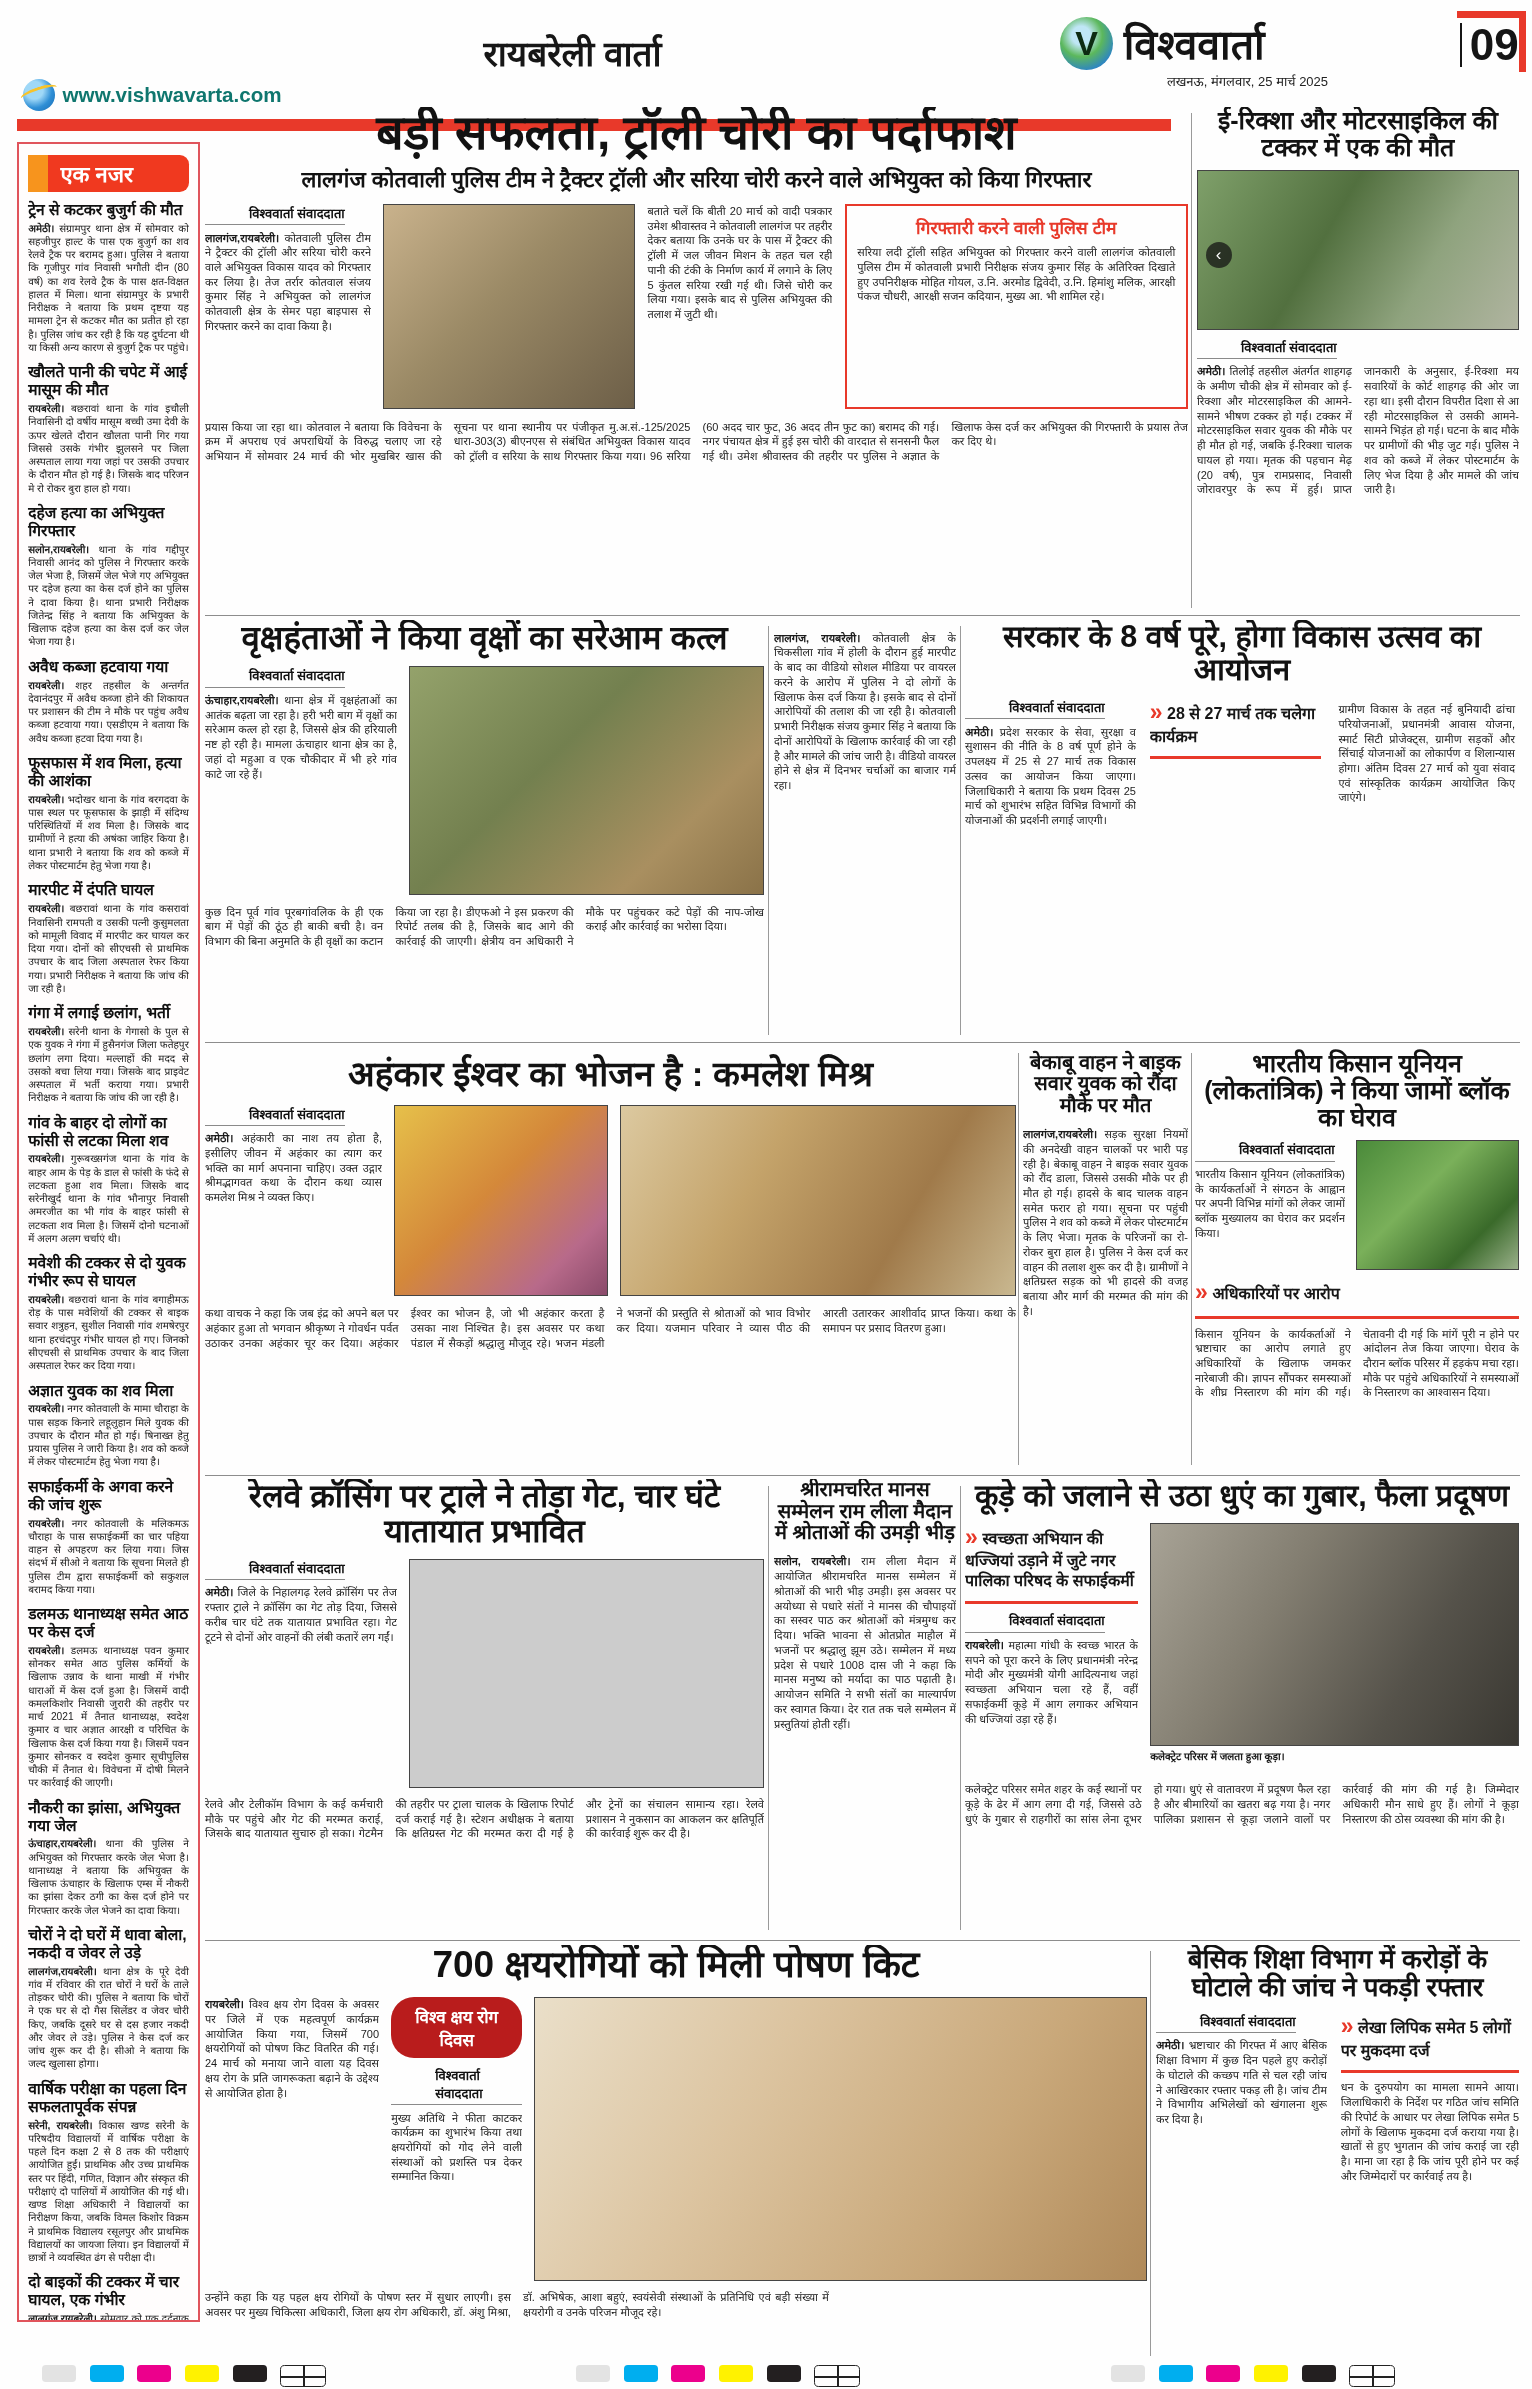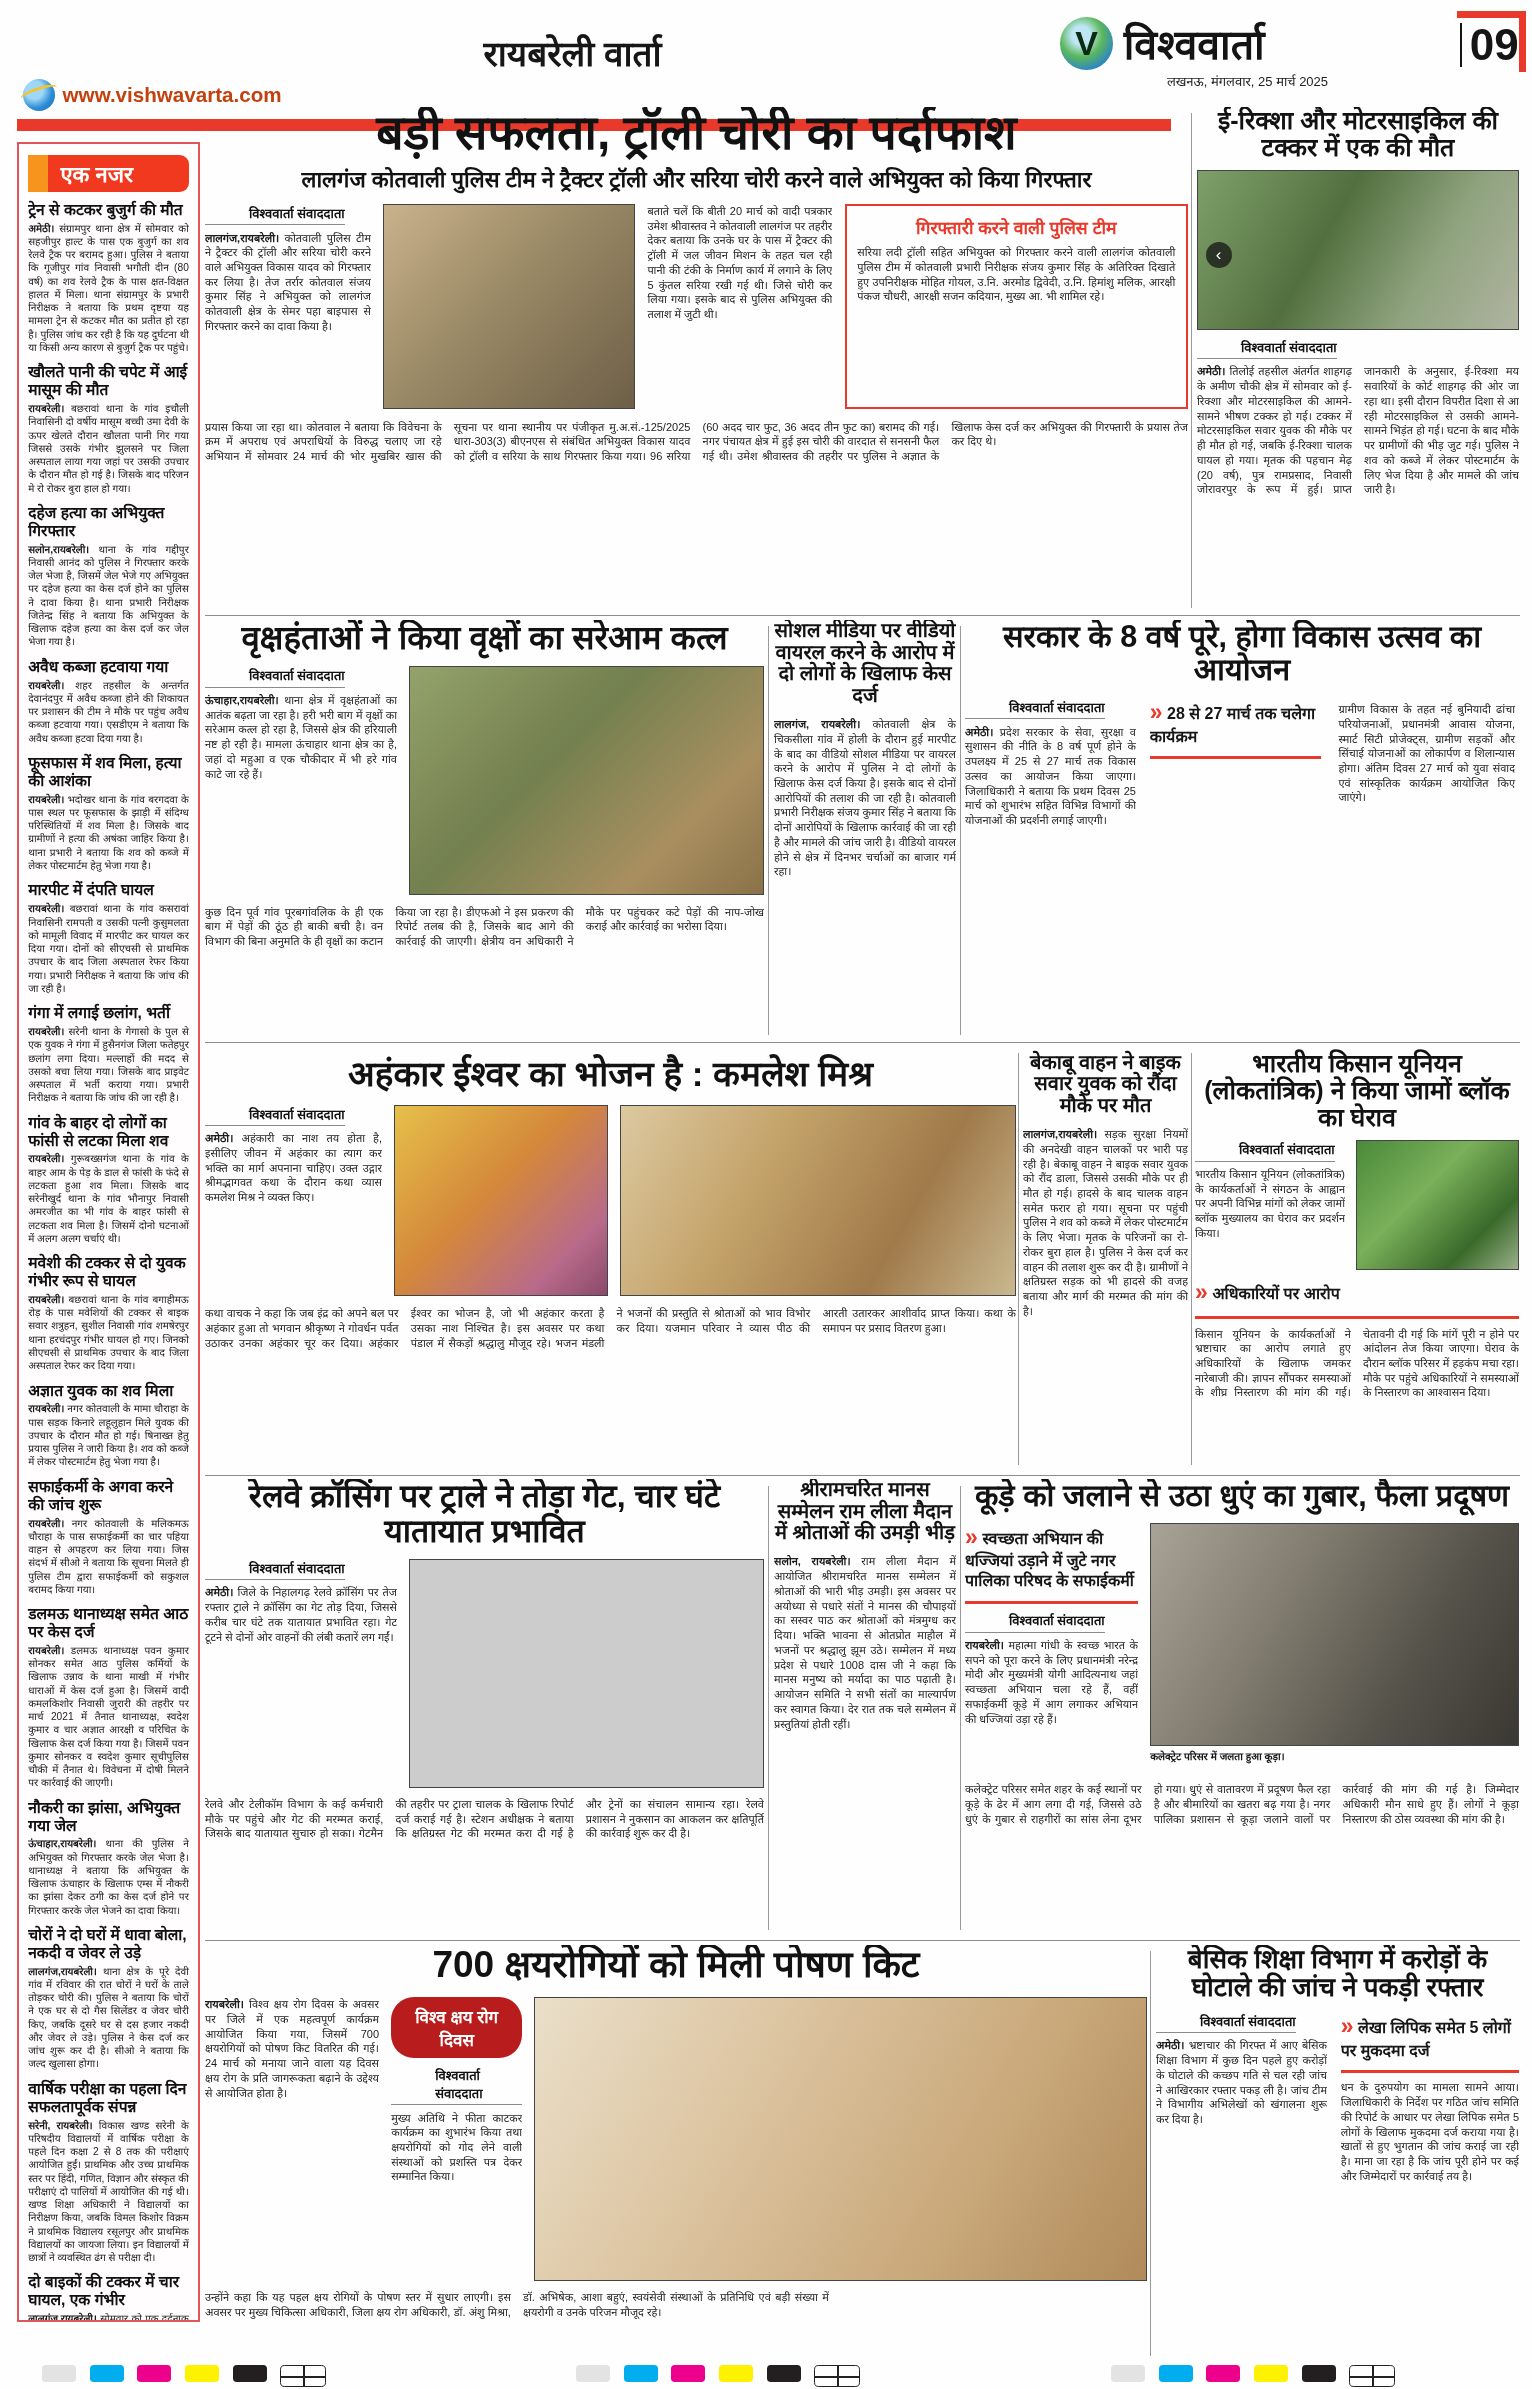--- a/index.html
+++ b/index.html
@@ -54,21 +54,21 @@
   .regmark:before{content:"";position:absolute;left:50%;top:0;bottom:0;width:1.5px;background:#222;}
   .regmark:after{content:"";position:absolute;top:50%;left:0;right:0;height:1.5px;background:#222;}
 </style>
 </head>
 <body>
 
 <div id="page">
 
   <div class="abs" style="left:23px;top:79px;display:flex;align-items:center;gap:7.6px;">
     <span id="ielogo"></span>
-    <span style="font-size:20.6px;font-weight:bold;color:#c2410c;">www.vishwavarta.com</span>
+    <span style="font-size:20.6px;font-weight:bold;color:#0f766e;">www.vishwavarta.com</span>
   </div>
   <div class="abs center" style="left:229px;top:29px;width:687px;font-size:35px;font-weight:bold;color:#161616;">रायबरेली वार्ता</div>
   <div class="abs" style="left:1060px;top:15.3px;display:flex;align-items:center;gap:10.7px;">
     <span id="vglobe">V</span>
     <span style="font-size:41px;font-weight:bold;color:#141414;">विश्ववार्ता</span>
   </div>
   <div class="abs center" style="left:1053px;top:72px;width:389px;font-size:13px;color:#222;">लखनऊ, मंगलवार, 25 मार्च 2025</div>
   <div class="abs" style="left:1457px;top:10.7px;width:69px;height:66px;">
     <div class="abs" style="left:0;top:0;width:69px;height:6.9px;background:#e8392a;"></div>
     <div class="abs" style="right:0;top:0;width:6.9px;height:61px;background:#e8392a;"></div>
@@ -222,21 +222,20 @@
         <span class="byline">विश्ववार्ता संवाददाता</span>
         <p class="body-t" style="margin:0;"><b class="dl">ऊंचाहार,रायबरेली।</b>
           <span>थाना क्षेत्र में वृक्षहंताओं का आतंक बढ़ता जा रहा है। हरी भरी बाग में वृक्षों का सरेआम कत्ल हो रहा है, जिससे क्षेत्र की हरियाली नष्ट हो रही है। मामला ऊंचाहार थाना क्षेत्र का है, जहां दो महुआ व एक चौकीदार में भी हरे गांव काटे जा रहे हैं।</span></p>
       </div>
       <div class="photo" style="flex:1;background:linear-gradient(135deg,#94a26b 0%,#73804f 40%,#a98f60 75%,#8a7248 100%);"></div>
     </div>
     <div class="cols3 body-t" style="margin-top:9.2px;height:99px;">कुछ दिन पूर्व गांव पूरबगांवलिक के ही एक बाग में पेड़ों की ठूंठ ही बाकी बची है। वन विभाग की बिना अनुमति के ही वृक्षों का कटान किया जा रहा है। डीएफओ ने इस प्रकरण की रिपोर्ट तलब की है, जिसके बाद आगे की कार्रवाई की जाएगी। क्षेत्रीय वन अधिकारी ने मौके पर पहुंचकर कटे पेड़ों की नाप-जोख कराई और कार्रवाई का भरोसा दिया।</div>
   </div>
 
   <div class="art" style="left:774px;top:620px;width:182px;height:418px;">
-    <div class="hl center" style="font-size:20px;">सोशल मीडिया पर वीडियो वायरल करने के आरोप में दो लोगों के खिलाफ केस दर्ज</div>
     <p class="body-t" style="margin-top:10.7px;"><b class="dl">लालगंज, रायबरेली।</b>
       <span>कोतवाली क्षेत्र के चिकसीला गांव में होली के दौरान हुई मारपीट के बाद का वीडियो सोशल मीडिया पर वायरल करने के आरोप में पुलिस ने दो लोगों के खिलाफ केस दर्ज किया है। इसके बाद से दोनों आरोपियों की तलाश की जा रही है। कोतवाली प्रभारी निरीक्षक संजय कुमार सिंह ने बताया कि दोनों आरोपियों के खिलाफ कार्रवाई की जा रही है और मामले की जांच जारी है। वीडियो वायरल होने से क्षेत्र में दिनभर चर्चाओं का बाजार गर्म रहा।</span></p>
   </div>
 
   <div class="art" style="left:965px;top:620px;width:554px;height:418px;">
     <div class="hl center" style="font-size:30.5px;">सरकार के 8 वर्ष पूरे, होगा विकास उत्सव का आयोजन</div>
     <div style="display:flex;gap:13.7px;margin-top:12.2px;height:347px;">
       <div style="width:171px;overflow:hidden;">
         <span class="byline">विश्ववार्ता संवाददाता</span>
         <p class="body-t" style="margin:0;"><b class="dl">अमेठी।</b>

